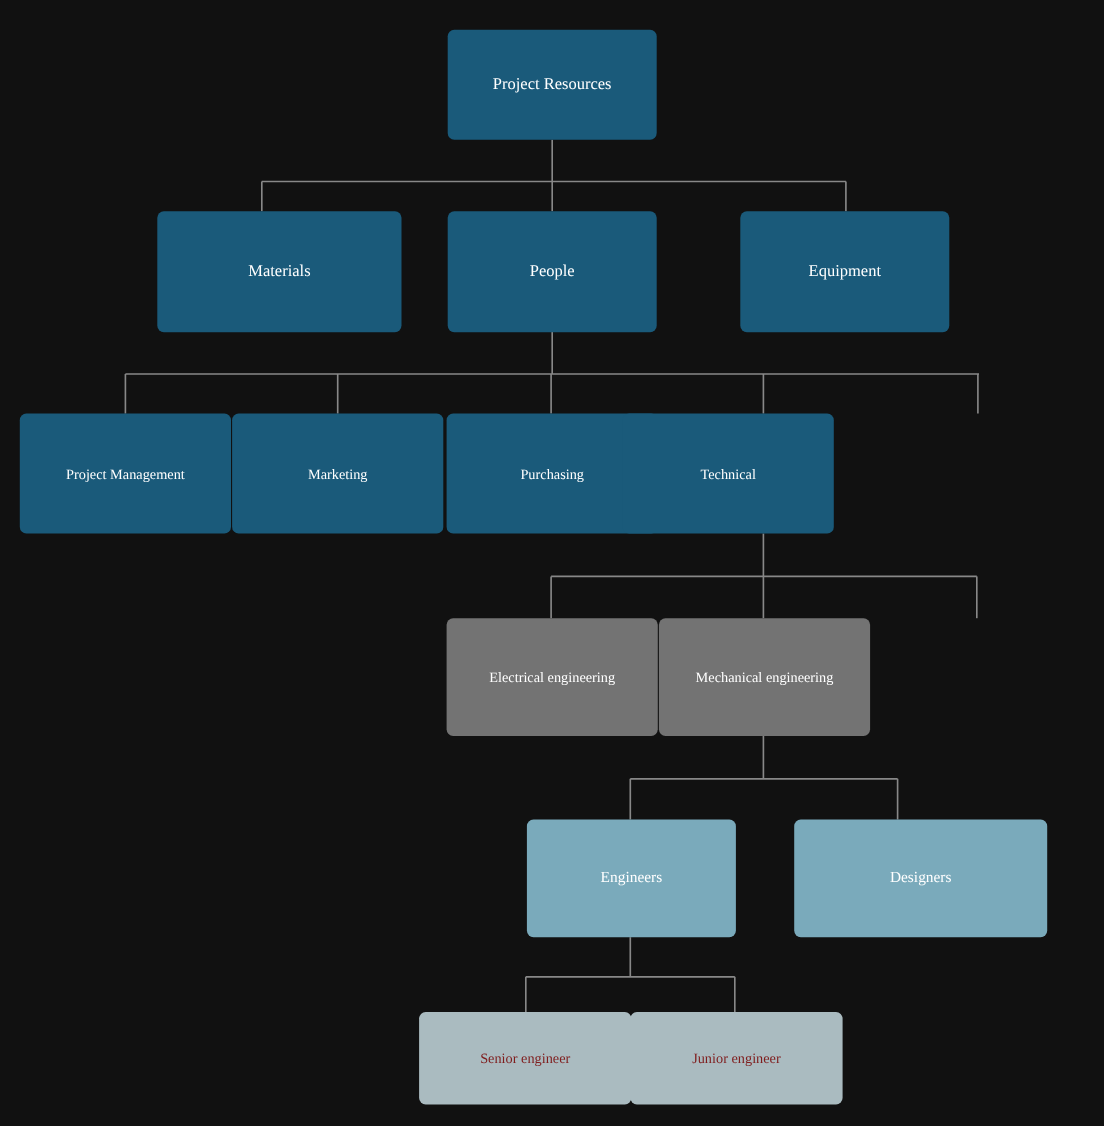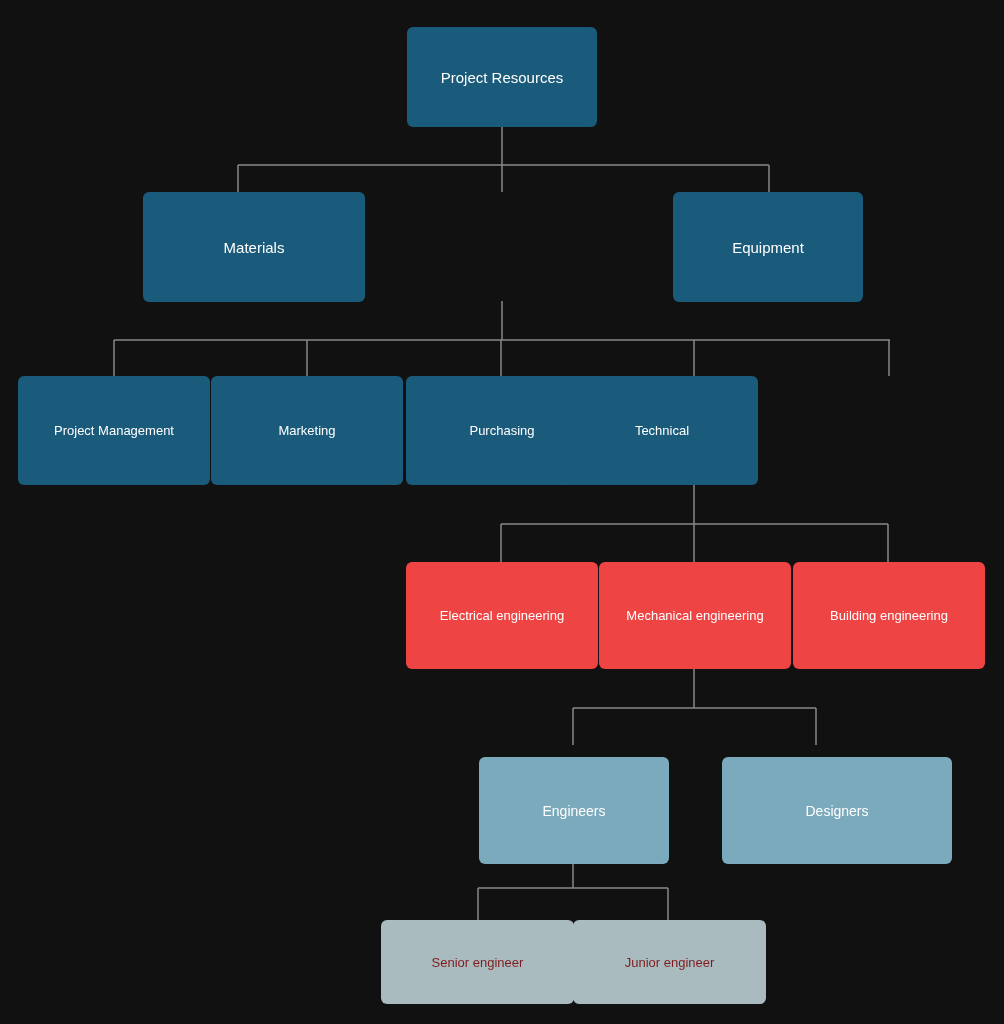--- a/index.html
+++ b/index.html
@@ -19,24 +19,25 @@
     .node {
       display: flex;
       align-items: center;
       justify-content: center;
       text-align: center;
       border-radius: 6px;
       padding: 25px 12px;
       font-size: 14px;
       color: white;
       position: absolute;
+      font-family: Liberation Serif, serif;
     }
     .node-dark { background: #1a5a7a; }
-    .node-medium { background: #ef4444; }
-    .node-light { background: #7aaabb; margin-top: 12px; }
+    .node-medium { background: #737373; }
+    .node-light { background: #7aaabb; }
     .node-gray { background: #aabbc0; color: #7f1d1d; }
 
     svg.connectors {
       position: absolute;
       top: 0; left: 0;
       width: 1004px;
       height: 1024px;
       pointer-events: none;
     }
     svg.connectors line, svg.connectors path, svg.connectors polyline {
@@ -99,30 +100,30 @@
     <line x1="478" y1="888" x2="668" y2="888"></line>
 
     <line x1="478" y1="888" x2="478" y2="920"></line>
 
     <line x1="668" y1="888" x2="668" y2="920"></line>
   </svg>
 
   <div class="node node-dark" style="left:407px; top:27px; width:190px; height:100px; font-size:15px;">Project Resources</div>
 
   <div class="node node-dark" style="left:143px; top:192px; width:222px; height:110px; font-size:15px;">Materials</div>
+  <div class="node node-dark" style="left:407px; top:192px; width:190px; height:110px; font-size:15px;">People</div>
   <div class="node node-dark" style="left:673px; top:192px; width:190px; height:110px; font-size:15px;">Equipment</div>
 
   <div class="node node-dark" style="left:211px; top:376px; width:192px; height:109px; font-size:13px;">Marketing</div>
   <div class="node node-dark" style="left:18px; top:376px; width:192px; height:109px; font-size:13px;">Project Management</div>
   <div class="node node-dark" style="left:406px; top:376px; width:192px; height:109px; font-size:13px;">Purchasing</div>
   <div class="node node-dark" style="left:566px; top:376px; width:192px; height:109px; font-size:13px;">Technical</div>
 
   <div class="node node-medium" style="left:406px; top:562px; width:192px; height:107px; font-size:13px;">Electrical engineering</div>
   <div class="node node-medium" style="left:599px; top:562px; width:192px; height:107px; font-size:13px;">Mechanical engineering</div>
-  <div class="node node-medium" style="left:793px; top:562px; width:192px; height:107px; font-size:13px;">Building engineering</div>
 
   <div class="node node-light" style="left:479px; top:745px; width:190px; height:107px; font-size:14px;">Engineers</div>
   <div class="node node-light" style="left:722px; top:745px; width:230px; height:107px; font-size:14px;">Designers</div>
 
   <div class="node node-gray" style="left:381px; top:920px; width:193px; height:84px; font-size:13px;">Senior engineer</div>
   <div class="node node-gray" style="left:573px; top:920px; width:193px; height:84px; font-size:13px;">Junior engineer</div>
 
 </div>
 
 </body></html>

